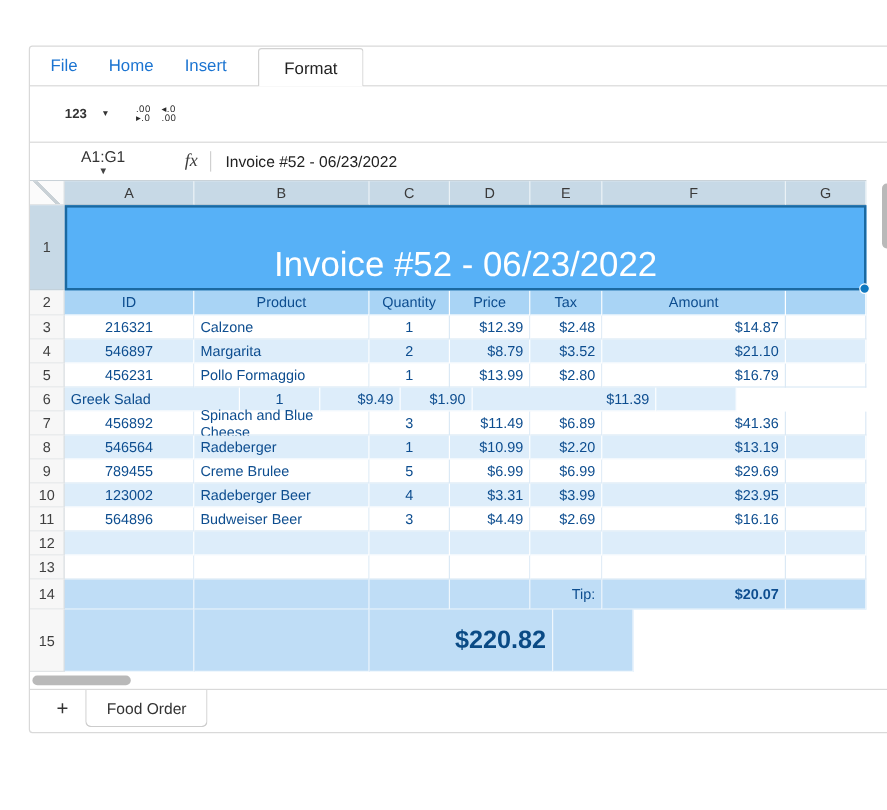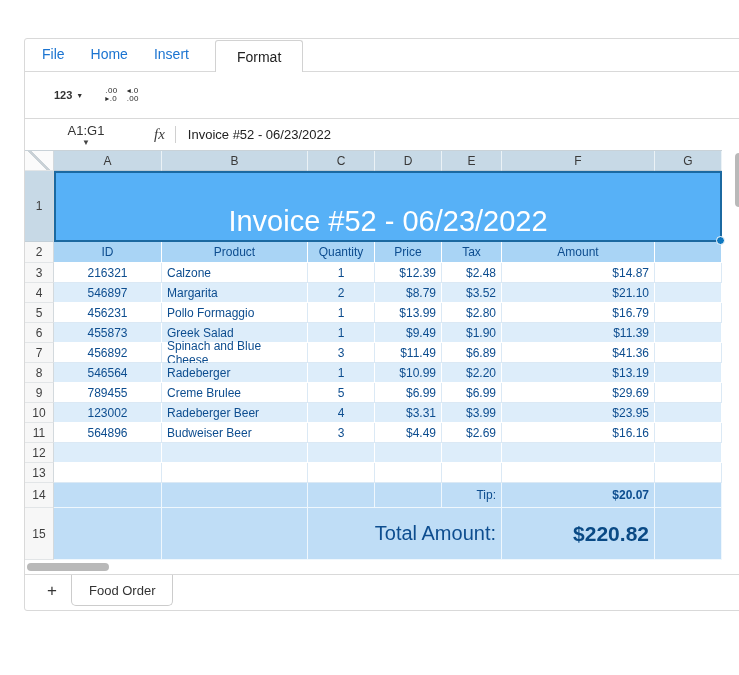--- a/index.html
+++ b/index.html
@@ -9,21 +9,21 @@
 
   
   .tabrow { height: 33px; border-bottom: 1px solid #d9d9d9; display: flex; align-items: flex-end; padding-left: 17px; }
   .tab-link { color: #1b74d1; font-size: 14px; padding-bottom: 9px; margin-right: 26px; cursor: pointer; }
   .tab-active { background: #fff; border: 1px solid #d2d2d2; border-bottom: none; border-radius: 3px 3px 0 0;
                 height: 32px; margin-bottom: -1px; padding: 0 21px; display: flex; align-items: center;
                 font-size: 14px; color: #222; position: relative; z-index: 2; }
 
   
   .toolbar { height: 47px; border-bottom: 1px solid #d9d9d9; display: flex; align-items: center; padding-left: 29px; }
-  .numfmt { display: flex; align-items: center; gap: 4px; background: none; border: none; cursor: pointer;
+  .numfmt { display: flex; align-items: center; gap: 12px; background: none; border: none; cursor: pointer;
             font-family: "Liberation Sans", sans-serif; font-size: 11px; font-weight: bold; color: #333; }
   .numfmt .caret { font-size: 7px; color: #333; }
   .decbtn { background: none; border: none; cursor: pointer; margin-left: 22px; padding: 0; text-align: left;
             font-family: "Liberation Sans", sans-serif; font-size: 8px; line-height: 8px; color: #2b2b2b; letter-spacing: .4px; }
   .decbtn + .decbtn { margin-left: 9px; }
   .decbtn span { display: block; }
 
   
   .fbar { height: 31px; display: flex; align-items: center; padding-left: 7px; }
   .namebox { width: 113px; display: flex; justify-content: space-between; align-items: center;
@@ -178,21 +178,20 @@
         <div class="cell w-b t-l">Pollo Formaggio</div>
         <div class="cell w-c t-c">1</div>
         <div class="cell w-d t-r">$13.99</div>
         <div class="cell w-e t-r">$2.80</div>
         <div class="cell w-f t-r">$16.79</div>
         <div class="cell w-g"></div>
       </div>
 
       <div class="row rdata brow">
         <div class="rh">6</div>
-        <div class="cell w-a t-c">455873</div>
         <div class="cell w-b t-l">Greek Salad</div>
         <div class="cell w-c t-c">1</div>
         <div class="cell w-d t-r">$9.49</div>
         <div class="cell w-e t-r">$1.90</div>
         <div class="cell w-f t-r">$11.39</div>
         <div class="cell w-g"></div>
       </div>
 
       <div class="row rdata wrow">
         <div class="rh">7</div>
@@ -279,21 +278,20 @@
         <div class="cell w-d"></div>
         <div class="cell w-e t-r">Tip:</div>
         <div class="cell w-f t-r b">$20.07</div>
         <div class="cell w-g"></div>
       </div>
 
       <div class="row r15 srow">
         <div class="rh">15</div>
         <div class="cell w-a"></div>
         <div class="cell w-b"></div>
-        <div class="cell w-cde t-r total-label">Total Amount:</div>
         <div class="cell w-f t-r total-value">$220.82</div>
         <div class="cell w-g"></div>
       </div>
 
     </div>
 
     <div class="vscroll">
       <div class="vthumb"></div>
     </div>
   </div>

